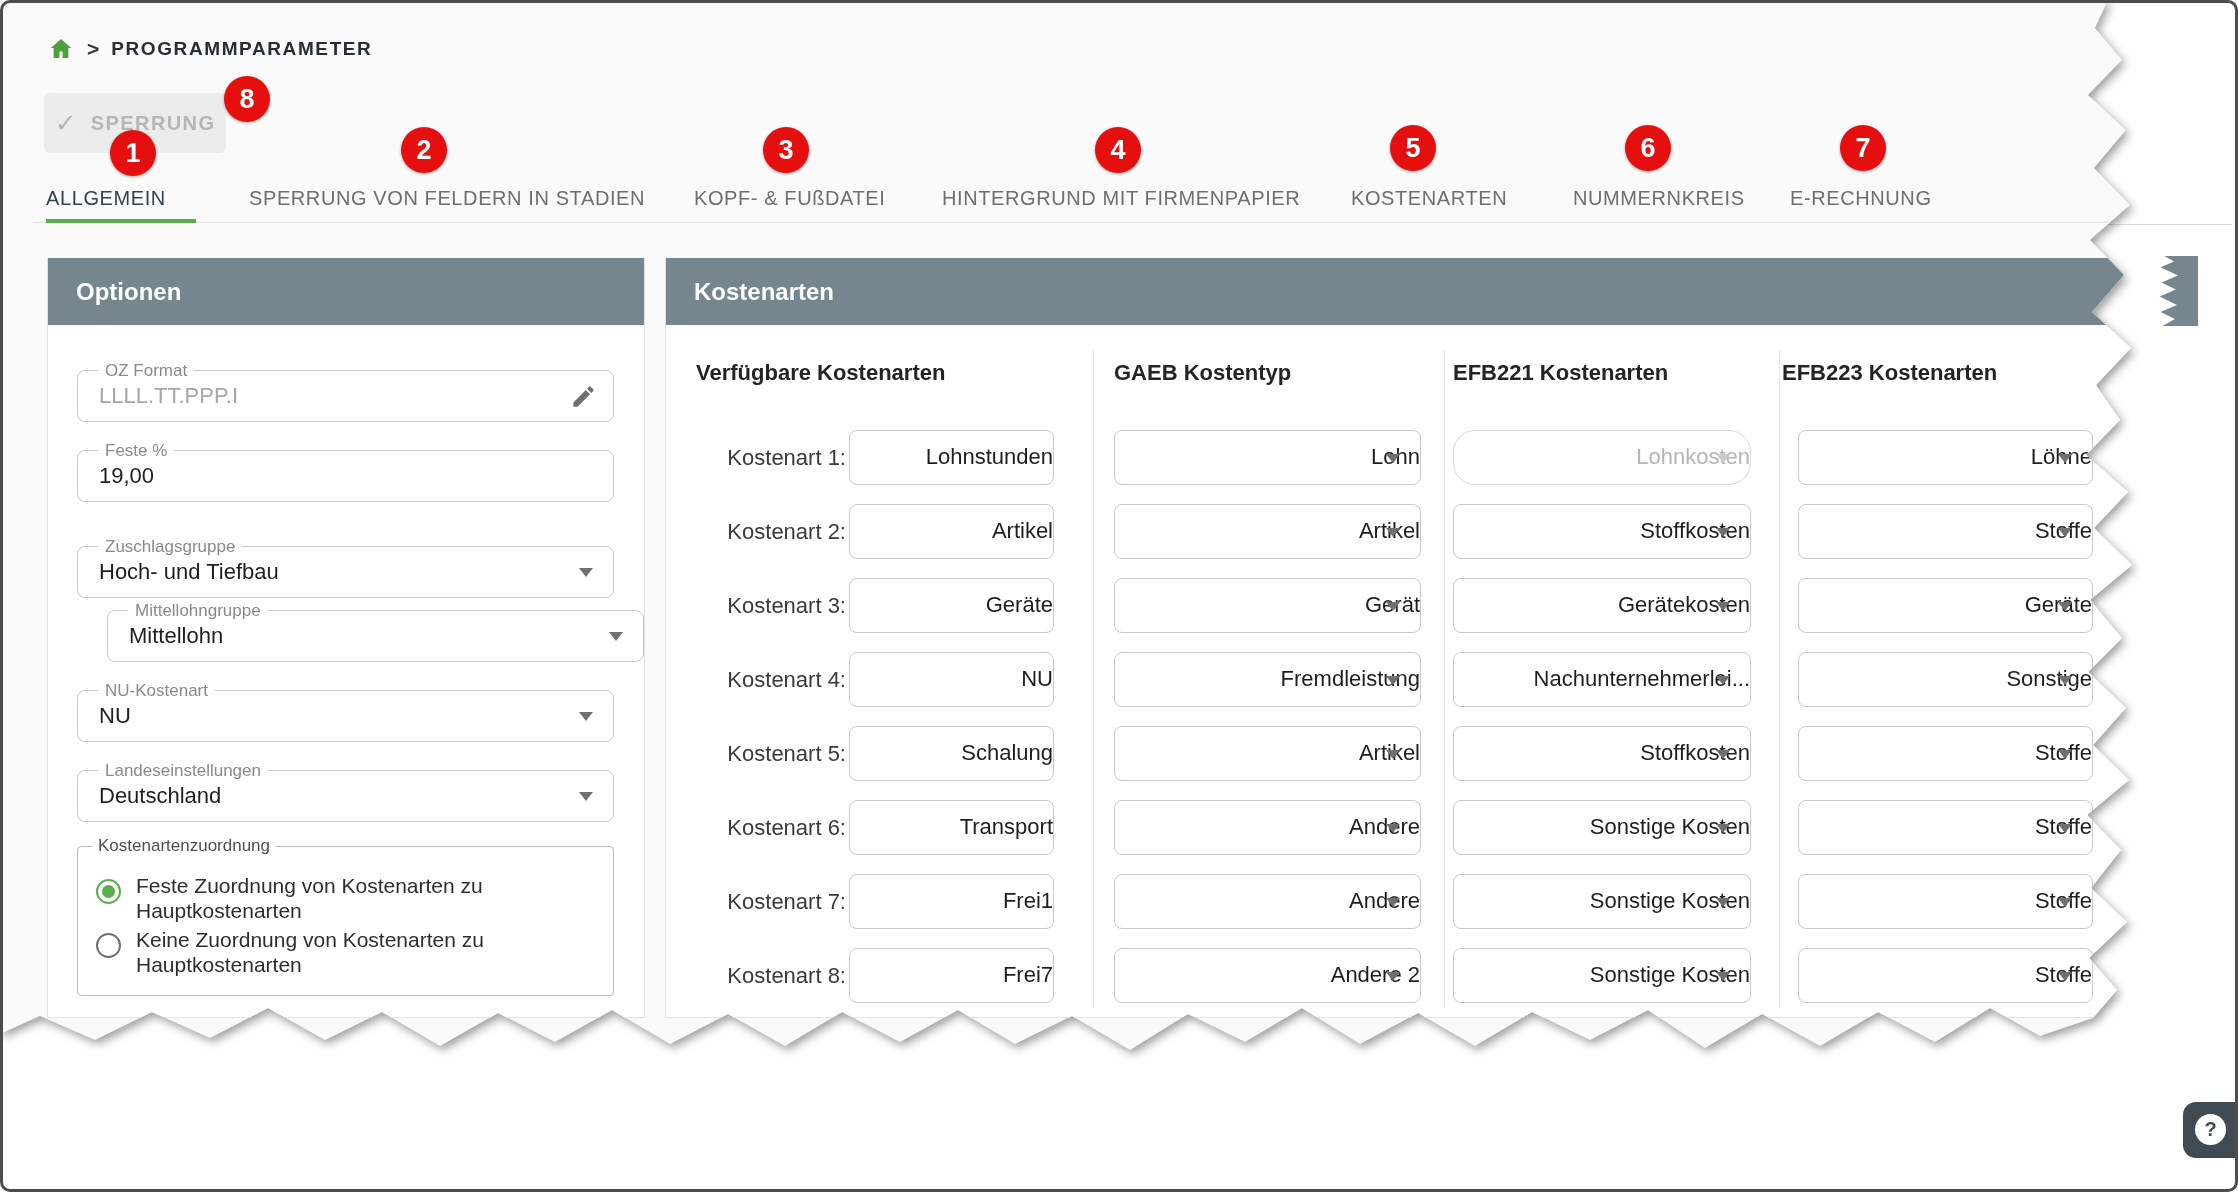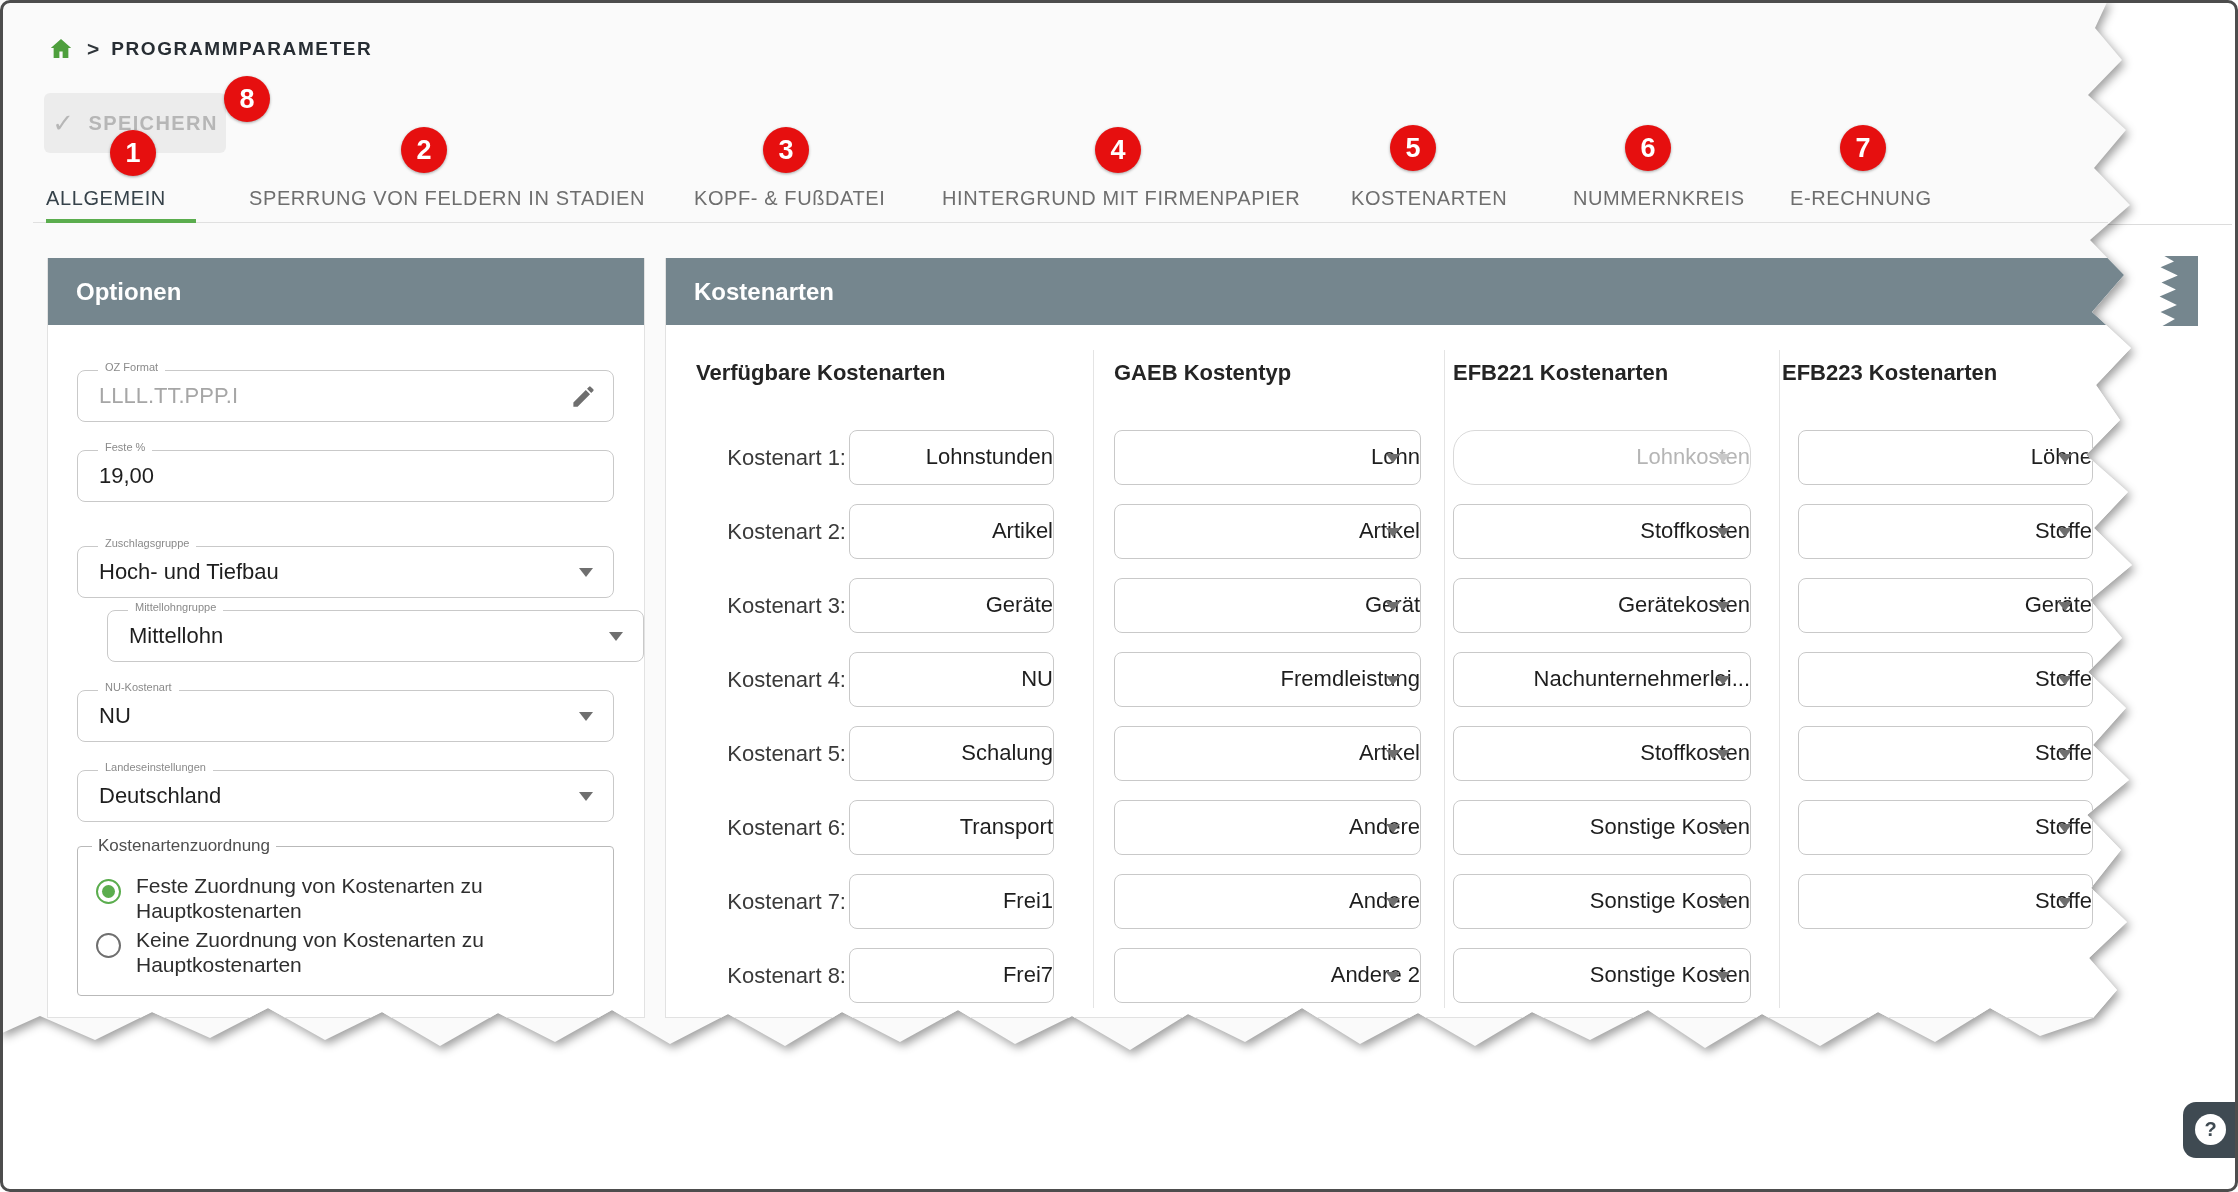--- a/index.html
+++ b/index.html
@@ -55,21 +55,21 @@
 
   
   .panel { position:absolute; top:258px; background:#ffffff; border:1px solid #e2e2e2; border-top:none; }
   .panel-header { height:67px; background:#75868E; color:#fff; font-size:24px; font-weight:bold; line-height:67px; padding-left:28px; }
   .panel-left  { left:47px;  width:598px;  height:760px; }
   .panel-right { left:665px; width:1470px; height:760px; }
 
   
   .fld { position:absolute; left:29px; width:537px; height:52px; border:1px solid #c9c9c9; border-radius:8px; background:#fff; }
   .f0{top:112px;} .f1{top:192px;} .f2{top:288px;} .f3{top:352px;margin-left:30px;} .f4{top:432px;} .f5{top:512px;}
-  .fld-label { position:absolute; top:-10px; left:20px; background:#fff; padding:0 7px; font-size:11px; color:#8a8a8a; white-space:nowrap; }
+  .fld-label { position:absolute; top:-10px; left:20px; background:#fff; padding:0 7px; font-size:17px; color:#8a8a8a; white-space:nowrap; }
   .fld-value { padding-left:21px; line-height:50px; font-size:22px; color:#1e1e1e; }
   .fld.muted .fld-value { color:#a6a6a6; }
   .caret { position:absolute; right:20px; top:21px; width:0; height:0;
     border-left:7px solid transparent; border-right:7px solid transparent; border-top:9px solid #6f6f6f; }
   .pencil { position:absolute; right:16px; top:12px; }
 
   .radio-group { position:absolute; left:29px; top:588px; width:537px; height:150px; border:1px solid #b9b9b9; border-radius:4px; background:#fff; }
   .legend { position:absolute; top:-11px; left:14px; background:#fff; padding:0 6px; font-size:17px; color:#4f4f4f; }
   .radio-row { position:absolute; left:18px; display:flex; gap:15px; cursor:pointer; }
   .r0{top:26px;} .r1{top:80px;}
@@ -122,21 +122,21 @@
           <svg width="28" height="26" viewBox="0 0 24 24">
               <path fill="#4E9F3D" d="M12 2.7 2.6 11h2.6v9.3h5.3v-6.1h3v6.1h5.3V11h2.6z"></path>
             </svg>
         </span>
         <span class="crumb-sep">&gt;</span>
         <span class="crumb-label">PROGRAMMPARAMETER</span>
       </div>
 
       <div class="save-btn">
         <span class="save-check">✓</span>
-        <span>SPEICHERN</span>
+        <span>SPERRUNG</span>
       </div>
 
       <div class="tab active t0">ALLGEMEIN</div>
       <div class="tab t1">SPERRUNG VON FELDERN IN STADIEN</div>
       <div class="tab t2">KOPF- &amp; FUßDATEI</div>
       <div class="tab t3">HINTERGRUND MIT FIRMENPAPIER</div>
       <div class="tab t4">KOSTENARTEN</div>
       <div class="tab t5">NUMMERNKREIS</div>
       <div class="tab t6">E-RECHNUNG</div>
       <div class="tabs-divider"></div>
@@ -256,20 +256,21 @@
           <div class="box"><span>Stoffkosten</span><span class="caret"></span></div>
           <div class="box"><span>Sonstige Kosten</span><span class="caret"></span></div>
           <div class="box"><span>Sonstige Kosten</span><span class="caret"></span></div>
           <div class="box"><span>Sonstige Kosten</span><span class="caret"></span></div>
         </div>
 
         <div class="stack col-efb223">
           <div class="box"><span>Löhne</span><span class="caret"></span></div>
           <div class="box"><span>Stoffe</span><span class="caret"></span></div>
           <div class="box"><span>Geräte</span><span class="caret"></span></div>
+          <div class="box"><span>Sonstige</span><span class="caret"></span></div>
           <div class="box"><span>Stoffe</span><span class="caret"></span></div>
           <div class="box"><span>Stoffe</span><span class="caret"></span></div>
           <div class="box"><span>Stoffe</span><span class="caret"></span></div>
           <div class="box"><span>Stoffe</span><span class="caret"></span></div>
         </div>
       </div>
 
       <div class="badge b1">1</div>
       <div class="badge b2">2</div>
       <div class="badge b3">3</div>

